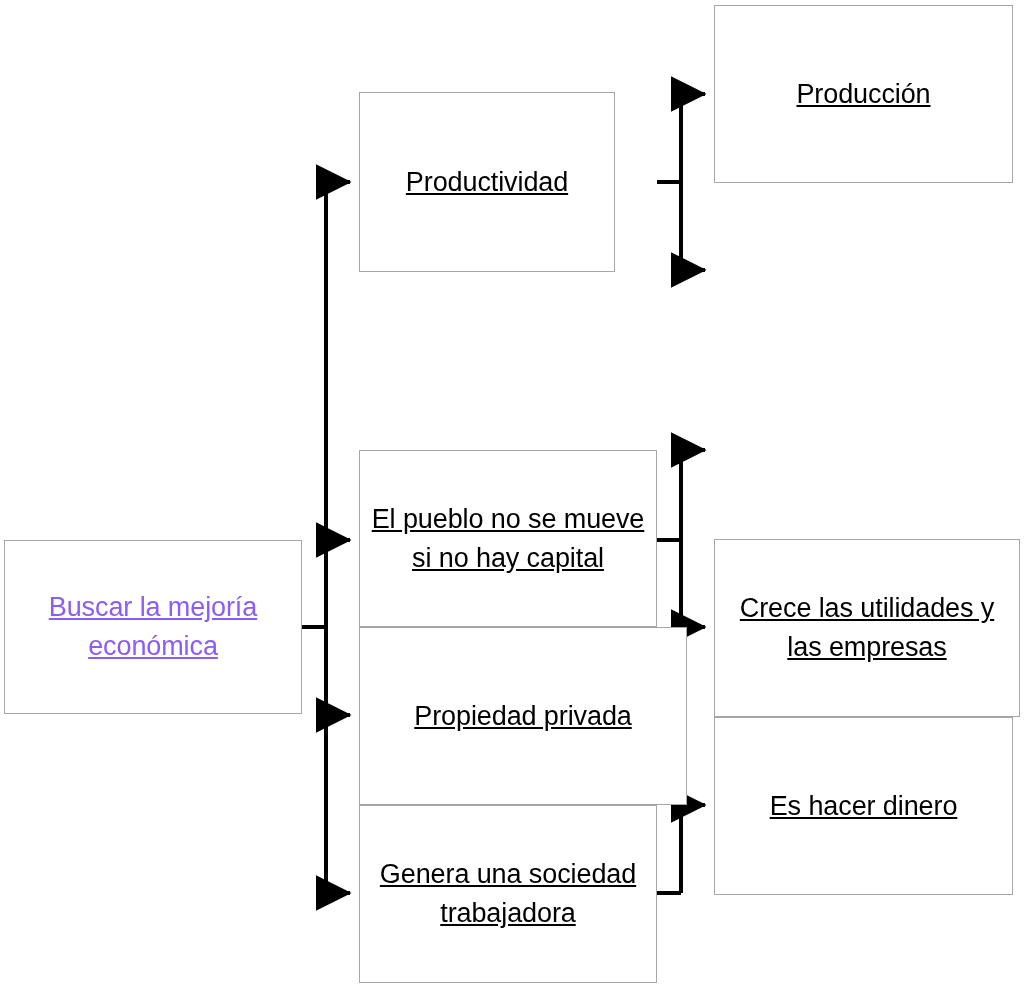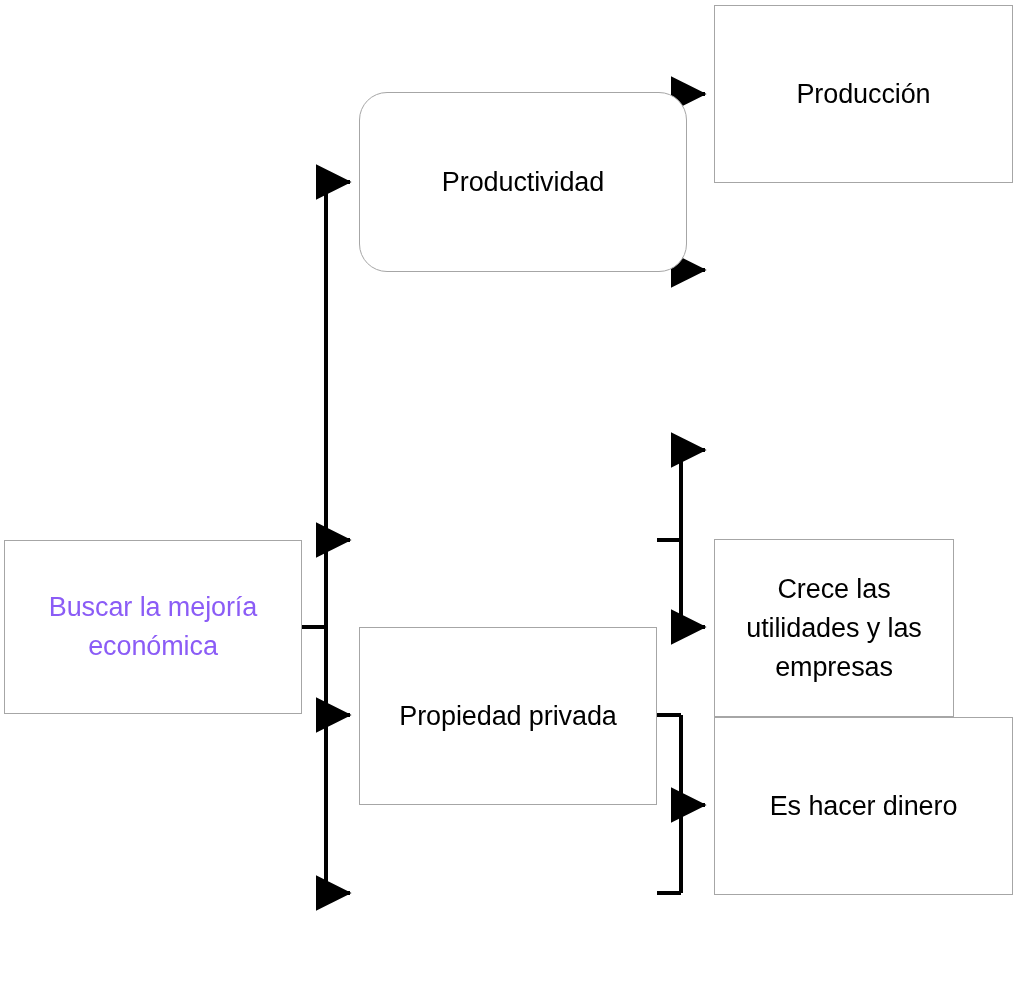--- a/index.html
+++ b/index.html
@@ -31,20 +31,21 @@
     line-height: 39px;
     padding: 2px 10px;
     letter-spacing: -0.1px;
   }
   .node.root {
     color: #8b5cf6;
   }
   .node span {
     display: block;
     width: 100%;
+    text-decoration: underline;
   }
   .connector-layer {
     position: absolute;
     left: 0;
     top: 0;
     width: 1024px;
     height: 986px;
     pointer-events: none;
   }
 </style>
@@ -115,37 +116,43 @@
     <g>
       <path d="M 681 715 L 681 893" stroke="#000000" stroke-width="4" fill="none"></path>
       <path d="M 681 805 L 705 805" stroke="#000000" stroke-width="4" fill="none" marker-end="url(#arrowhead)"></path>
     </g>
   </svg>
 
   <div class="node root" style="left:4px; top:540px; width:298px; height:174px;">
     <span>Buscar la mejoría económica</span>
   </div>
 
-  <div class="node" style="left:359px; top:92px; width:328px; height:180px;border-radius:28px;">
+  <div class="node" style="left:359px; top:92px; width:256px; height:180px;">
     <span>Productividad</span>
   </div>
 
+  <div class="node" style="left:359px; top:450px; width:298px; height:177px;">
+    <span>El pueblo no se mueve si no hay capital</span>
+  </div>
 
-  <div class="node" style="left:359px; top:627px; width:298px; height:178px;">
+  <div class="node" style="left:359px; top:627px; width:328px; height:178px;">
     <span>Propiedad privada</span>
   </div>
 
+  <div class="node" style="left:359px; top:805px; width:298px; height:178px;">
+    <span>Genera una sociedad trabajadora</span>
+  </div>
 
   <div class="node" style="left:714px; top:5px; width:299px; height:178px;">
     <span>Producción</span>
   </div>
 
 
 
-  <div class="node" style="left:714px; top:539px; width:240px; height:178px;">
+  <div class="node" style="left:714px; top:539px; width:306px; height:178px;">
     <span>Crece las utilidades y las empresas</span>
   </div>
 
   <div class="node" style="left:714px; top:717px; width:299px; height:178px;">
     <span>Es hacer dinero</span>
   </div>
 
 </div>
 
 </body></html>

